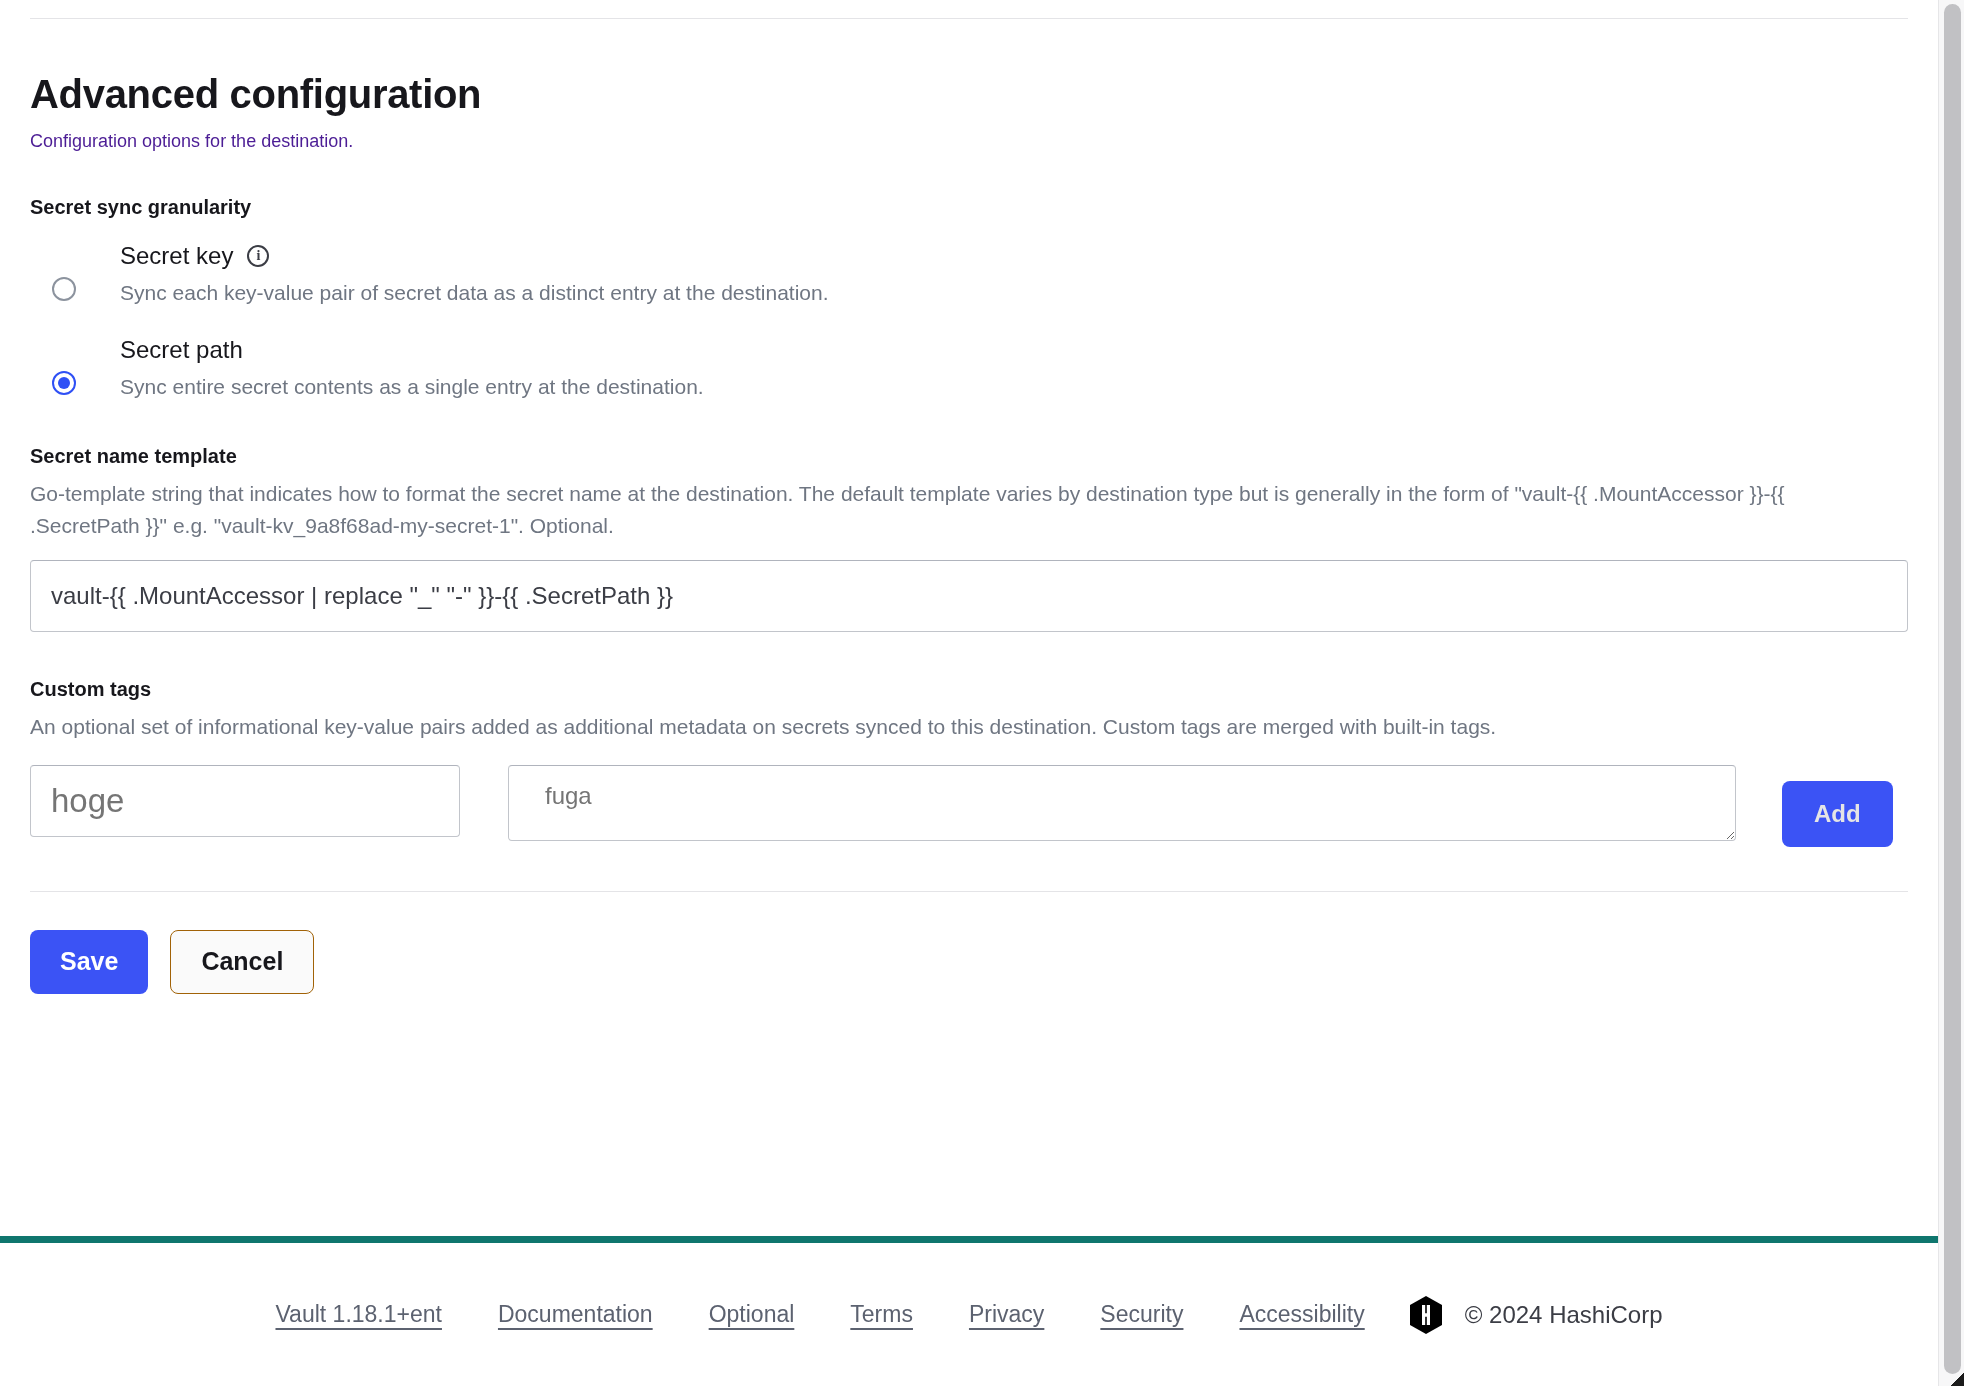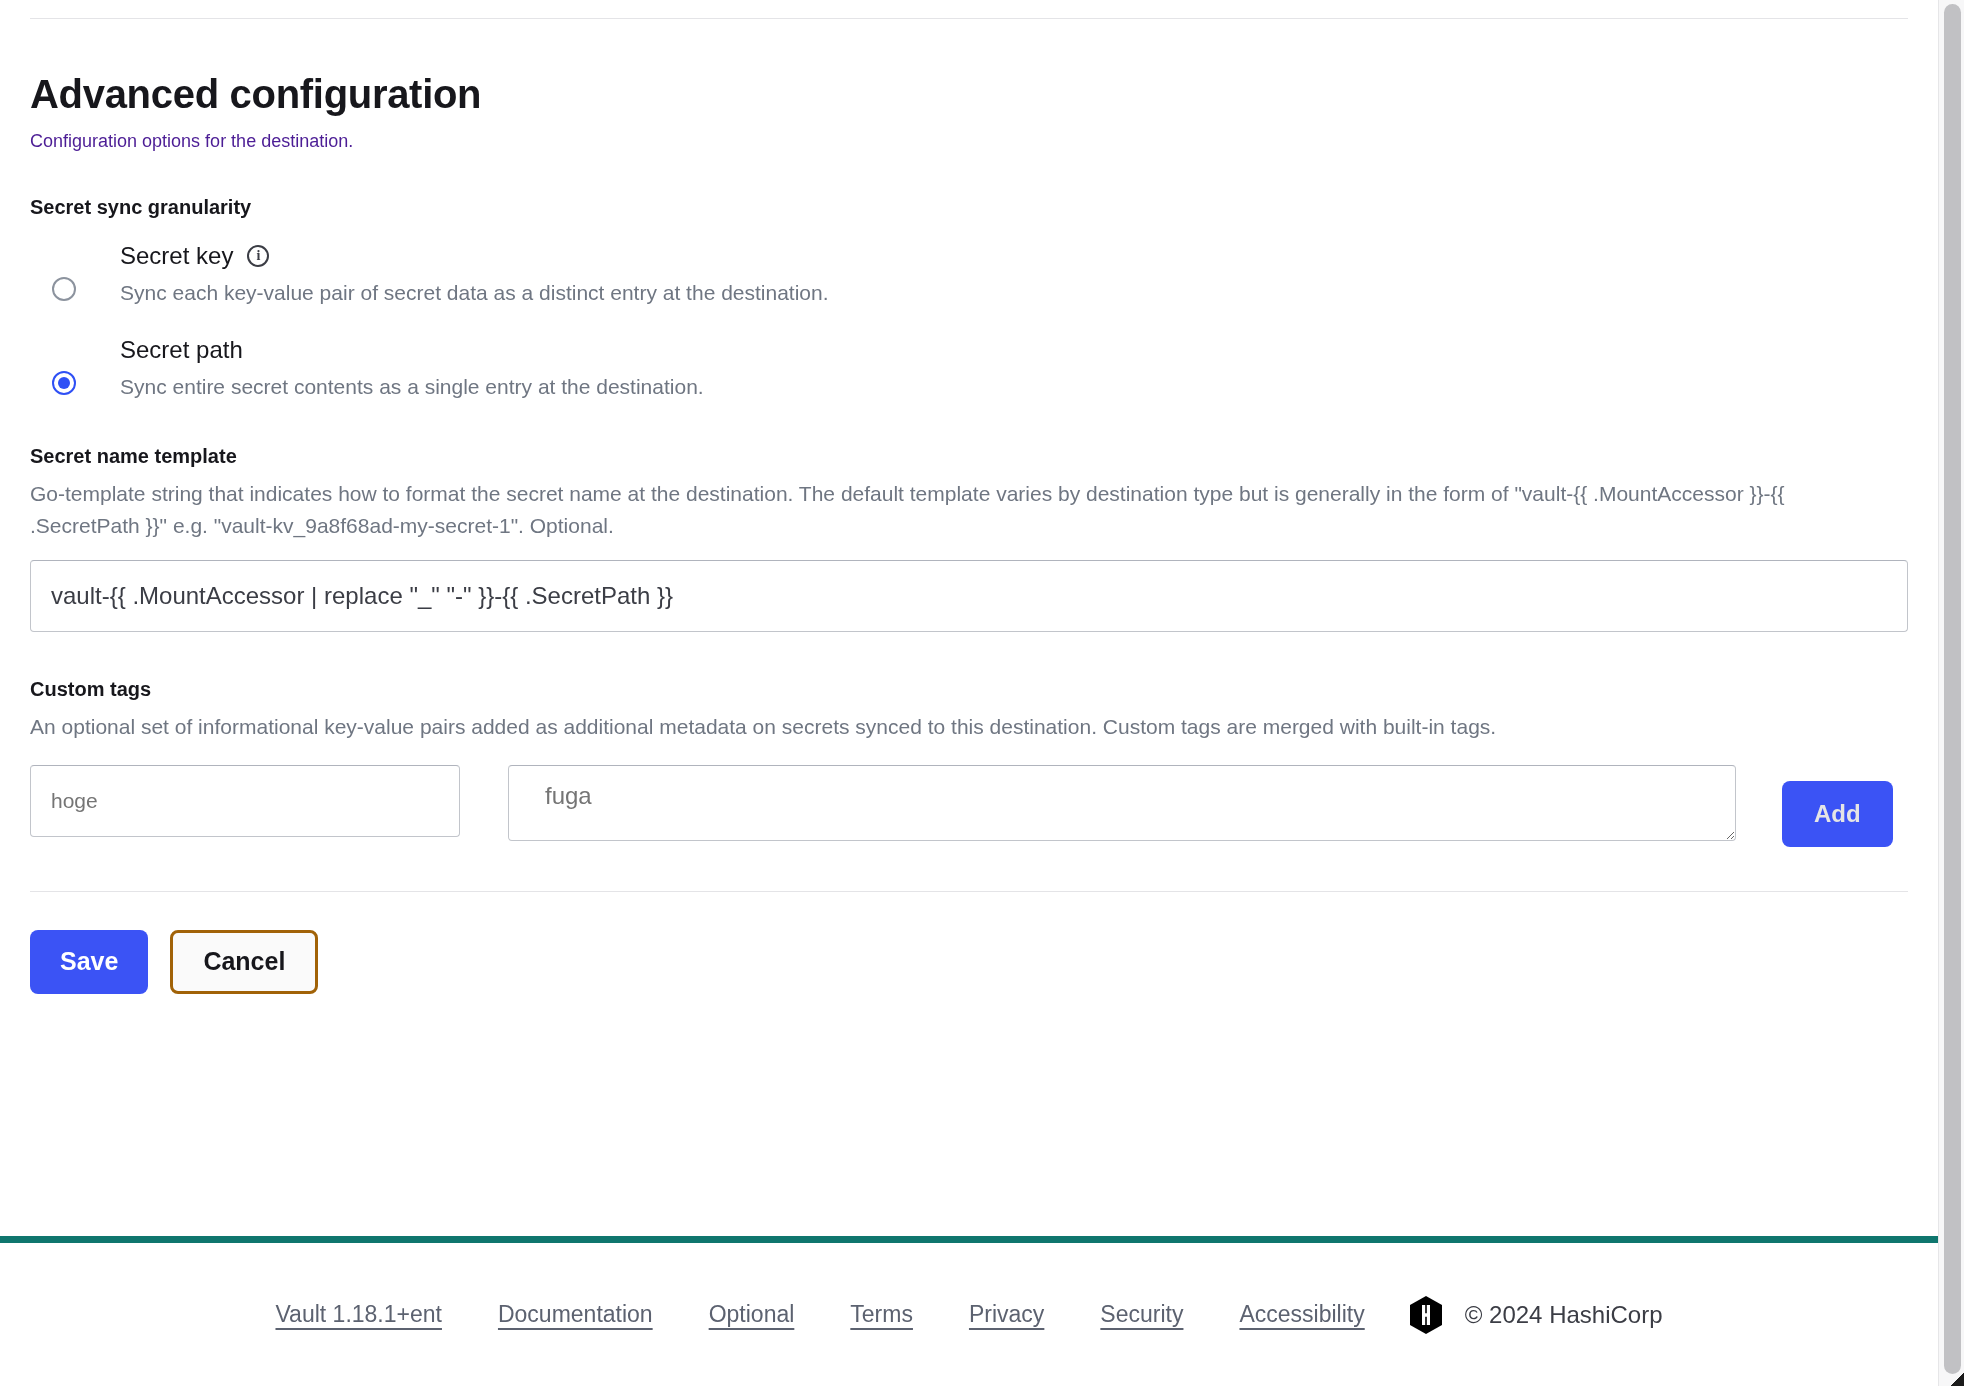--- a/index.html
+++ b/index.html
@@ -194,21 +194,21 @@
   .tags-row {
     display: flex;
     align-items: flex-start;
     gap: 0;
     margin-top: 22px;
   }
   .tag-key-input {
     width: 430px;
     height: 72px;
     padding: 0 20px;
-    font-size: 21px;
+    font-size: 33px;
     font-family: "Liberation Sans", sans-serif;
     color: #3b3d45;
     background: #ffffff;
     border: 1px solid #c2c5cb;
     border-top-color: #b0b4bd;
     border-radius: 4px;
     outline: none;
   }
   .tag-value-input {
     width: 1228px;
@@ -268,21 +268,21 @@
     cursor: pointer;
   }
   .btn-secondary {
     height: 64px;
     padding: 0 30px;
     font-size: 25px;
     font-weight: 700;
     font-family: "Liberation Sans", sans-serif;
     color: #17171c;
     background: #fafafa;
-    border: 3px solid #a16207;
+    border: 1px solid #a16207;
     border-radius: 8px;
     cursor: pointer;
   }
 
   
   .footer {
     width: 1938px;
     border-top: 7px solid #0f766e;
     background: #ffffff;
     height: 150px;

